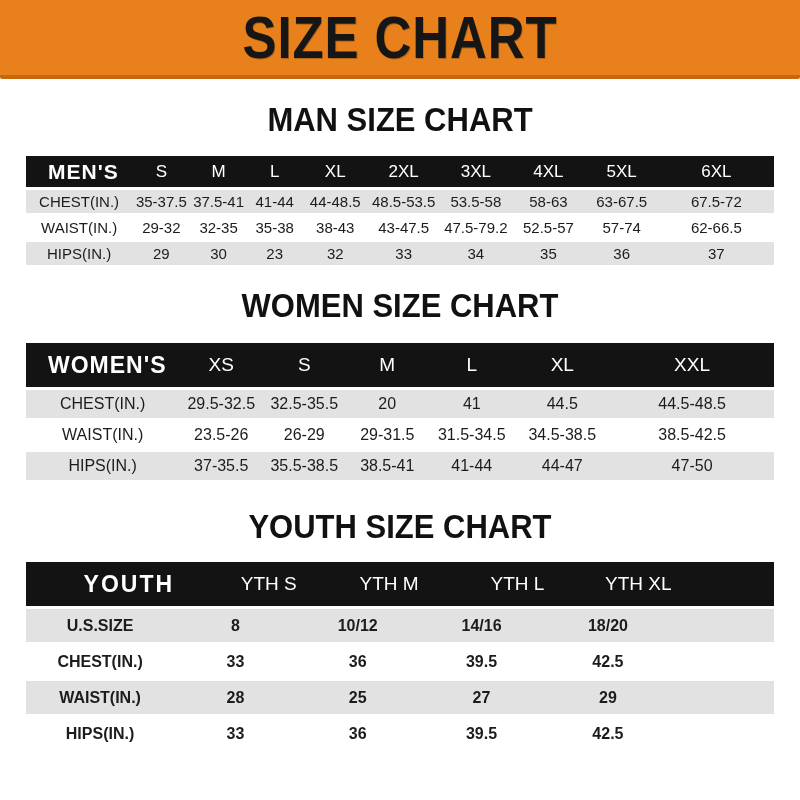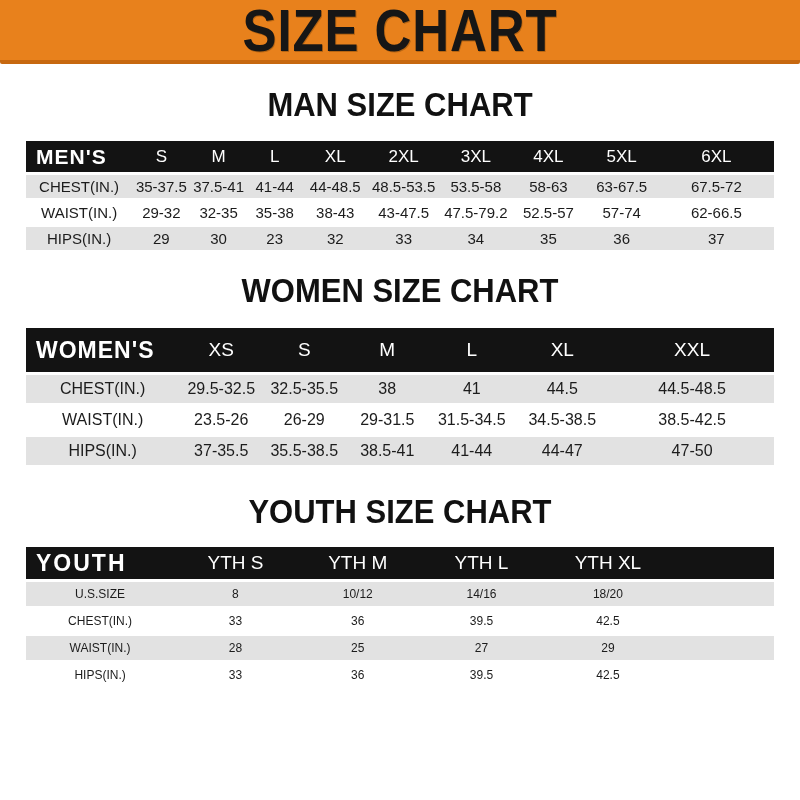--- a/index.html
+++ b/index.html
@@ -16,21 +16,21 @@
   }
   *{margin:0;padding:0;box-sizing:border-box;}
   html,body{width:800px;height:800px;overflow:hidden;}
   body{
     background:var(--page-bg);
     font-family:"Liberation Sans", sans-serif;
     color:var(--row-text);
   }
   .banner{
     width:100%;
-    height:64px;
+    height:79px;
     background:var(--banner-bg);
     border-bottom:4px solid var(--banner-border);
     display:flex;
     align-items:center;
     justify-content:center;
     border-radius:0 0 2px 2px;
   }
   .banner-title{
     font-size:58px;
     font-weight:bold;
@@ -67,44 +67,44 @@
     color:var(--header-text);
   }
   th{
     font-weight:normal;
     text-align:center;
     white-space:nowrap;
     overflow:hidden;
   }
   th.label-col{
     text-align:left;
-    padding-left:10px;
+    padding-left:22px;
     font-weight:bold;
     letter-spacing:1px;
     margin-left:48px;
   }
   tbody tr td{
     text-align:center;
     white-space:nowrap;
     overflow:hidden;
   }
   tbody tr:nth-child(odd){background:var(--row-stripe);}
   tbody tr:nth-child(even){background:#FFFFFF;}
   
   .table-men th{height:31px;font-size:17px;}
   .table-men th.label-col{font-size:21px;}
   .table-men td{height:23px;font-size:15px;}
   
   .table-women th{height:44px;font-size:19px;}
   .table-women th.label-col{font-size:23px;}
   .table-women td{height:28px;font-size:16px;}
   
-  .table-youth th{height:32px;font-size:19px;}
+  .table-youth th{height:44px;font-size:19px;text-align:right;}
   .table-youth th.label-col{font-size:23px;letter-spacing:2px;}
-  .table-youth td{height:24px;font-size:12px;}
+  .table-youth td{height:33px;font-size:16px;font-weight:bold;}
   .disclaimer{
     margin:24px 0 0 30px;
     color:var(--footer-text);
     font-size:20px;
     line-height:1.6;
     font-weight:normal;
   }
   .disclaimer p{
     transform:scaleX(0.92);
     transform-origin:left center;
@@ -214,21 +214,21 @@
               <th>L</th>
               <th>XL</th>
               <th>XXL</th>
             </tr>
           </thead>
           <tbody>
             <tr>
               <td>CHEST(IN.)</td>
               <td>29.5-32.5</td>
               <td>32.5-35.5</td>
-              <td>38</td>
+              <td>20</td>
               <td>41</td>
               <td>44.5</td>
               <td>44.5-48.5</td>
             </tr>
             <tr>
               <td>WAIST(IN.)</td>
               <td>23.5-26</td>
               <td>26-29</td>
               <td>29-31.5</td>
               <td>31.5-34.5</td>

